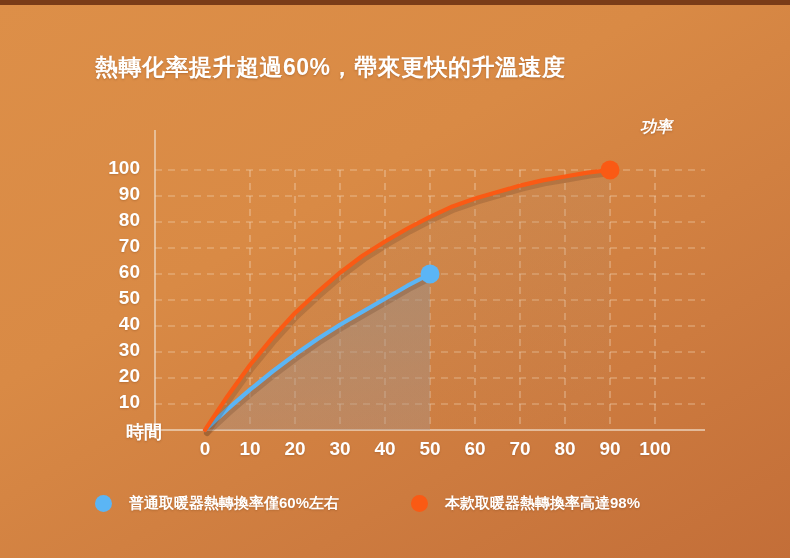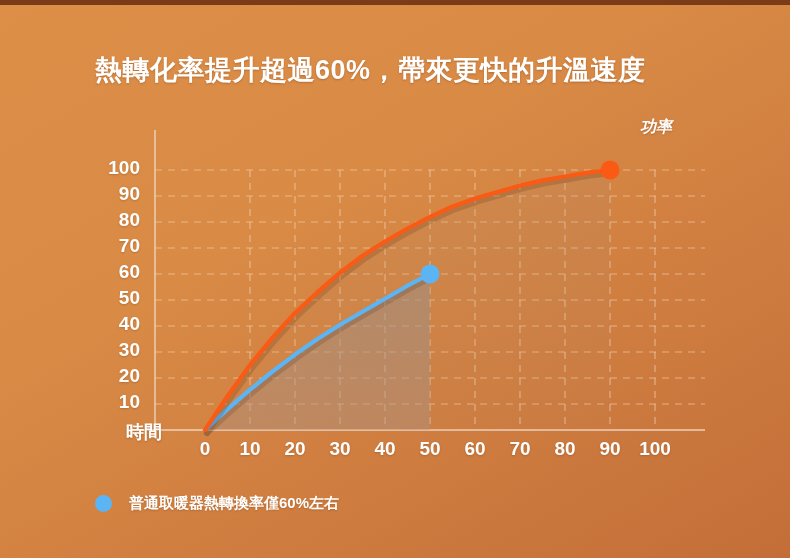--- a/index.html
+++ b/index.html
@@ -24,21 +24,21 @@
     left: 0;
     top: 0;
     width: 790px;
     height: 5px;
     background: #7a3c18;
   }
   #chart-title {
     position: absolute;
     left: 95px;
     top: 52px;
-    font-size: 27px;
+    font-size: 23px;
     font-weight: bold;
     color: #ffffff;
     letter-spacing: 0.5px;
     white-space: nowrap;
     text-shadow: 0 1px 2px rgba(110,55,20,0.35);
     text-align: right;
   }
   #plot-wrap {
     position: absolute;
     left: 0;
@@ -226,15 +226,19 @@
 
     <div id="axis-label-x">時間</div>
     <div id="axis-label-y">功率</div>
   </div>
 
   <div id="legend">
       <div class="legend-item">
         <span class="legend-swatch" style="background: rgb(91, 181, 245);"></span>
         <span class="legend-text">普通取暖器熱轉換率僅60%左右</span>
       </div>
+      <div class="legend-item">
+        <span class="legend-swatch" style="background: rgb(250, 90, 20);"></span>
+        <span class="legend-text">本款取暖器熱轉換率高達98%</span>
+      </div>
     </div>
 
 </div>
 
 </body></html>

